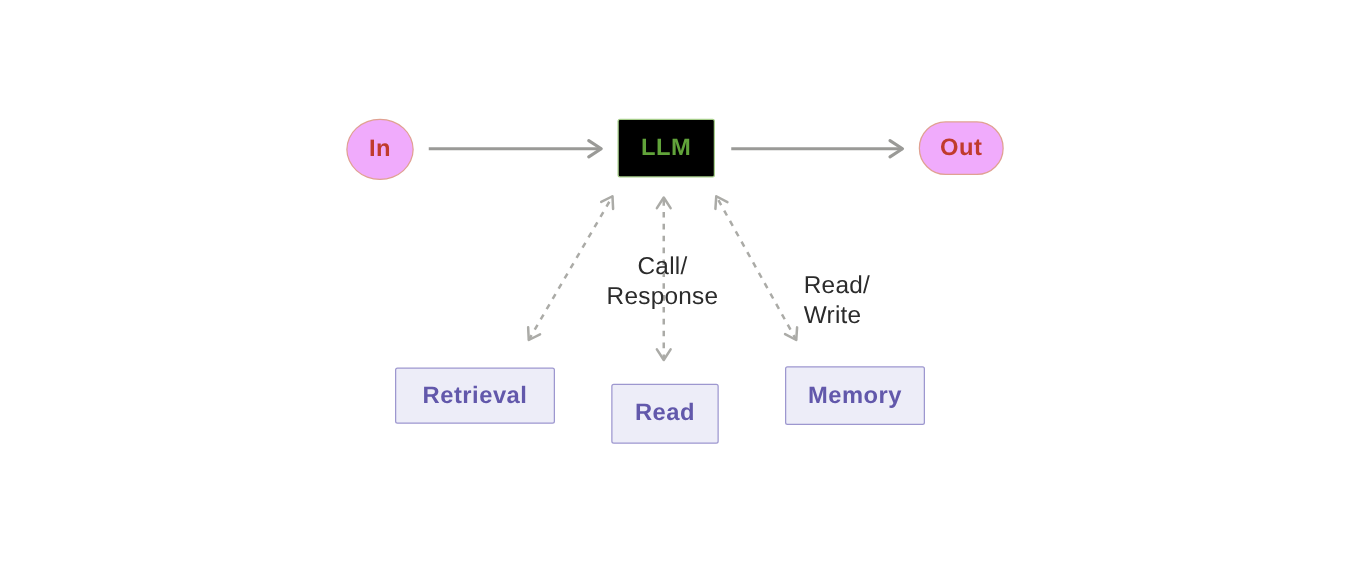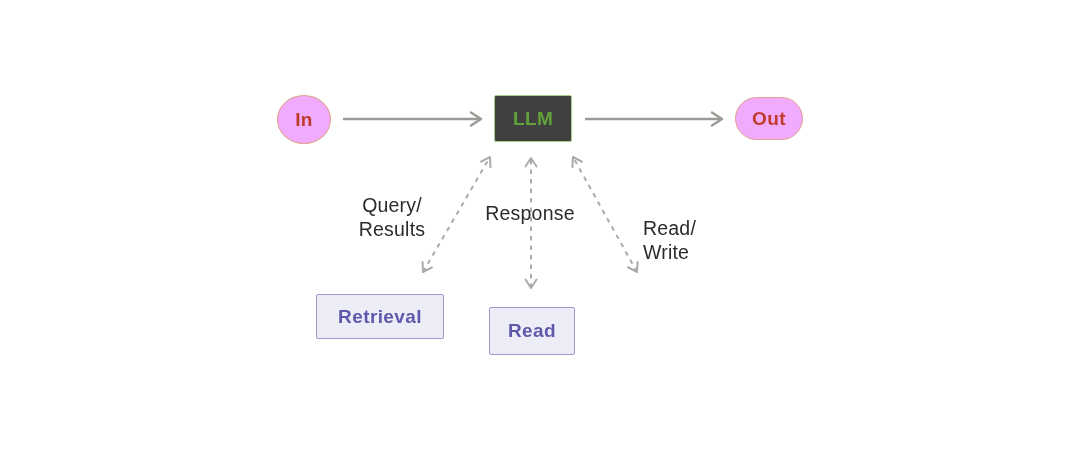--- a/index.html
+++ b/index.html
@@ -27,21 +27,21 @@
     font-weight: bold;
     font-size: 19px;
     letter-spacing: 0.4px;
   }
   .node--red {
     background: #f0abfc;
     border: 1.5px solid #e0a192;
     color: #c03b2d;
   }
   .node--green {
-    background: #404040;
+    background: #000000;
     border: 1.5px solid #a6cd8a;
     color: #61a33a;
     border-radius: 2px;
   }
   .node--purple {
     background: #ededf8;
     border: 1.5px solid #9d97cf;
     color: #6258ab;
     border-radius: 2px;
   }
@@ -93,27 +93,25 @@
   <div id="node-in" class="node node--red">In</div>
 
   <div id="node-llm" class="node node--green">LLM</div>
 
   <div id="node-out" class="node node--red">Out</div>
 
   <div id="node-retrieval" class="node node--purple">Retrieval</div>
 
   <div id="node-tools" class="node node--purple">Read</div>
 
+  <div id="node-memory" class="node node--purple">Memory</div>
 
-  <div id="label-query" class="edge-label">
-    <span>Query/</span>
-    <span>Results</span>
-  </div>
 
   <div id="label-call" class="edge-label">
+    <span>Call/</span>
     <span>Response</span>
   </div>
 
   <div id="label-read" class="edge-label">
     <span>Read/</span>
     <span>Write</span>
   </div>
 
 </div>
 

